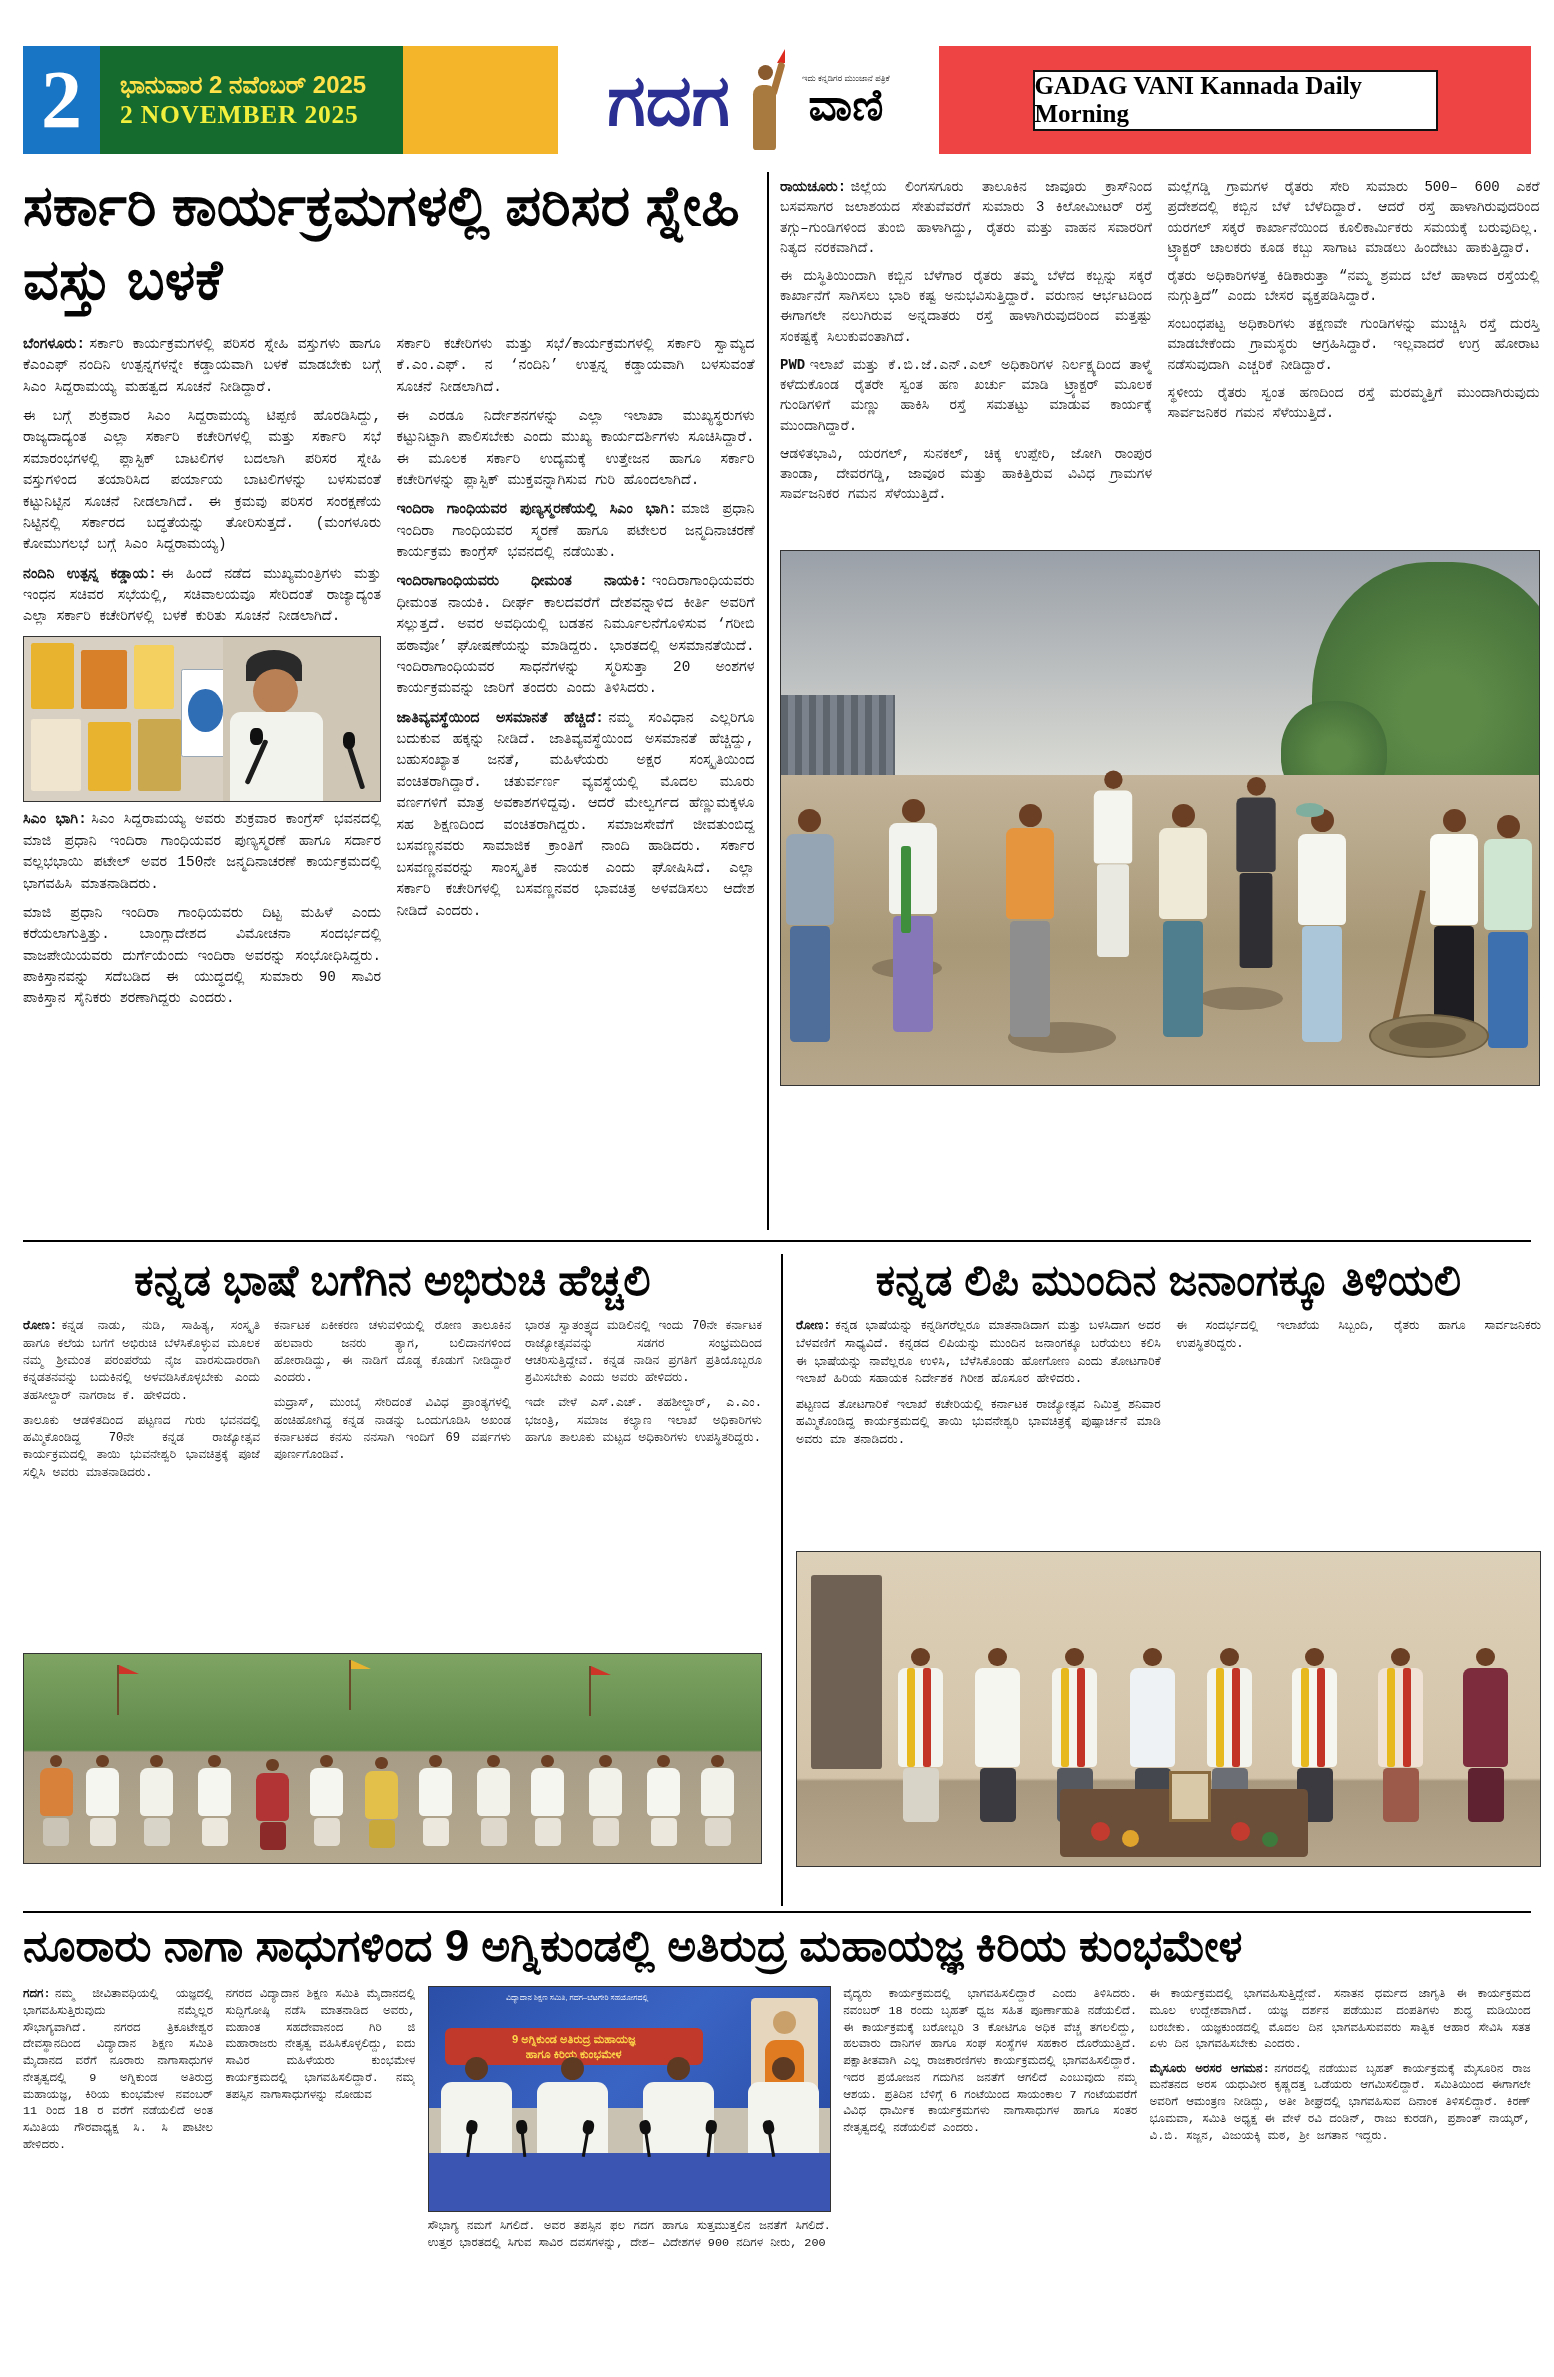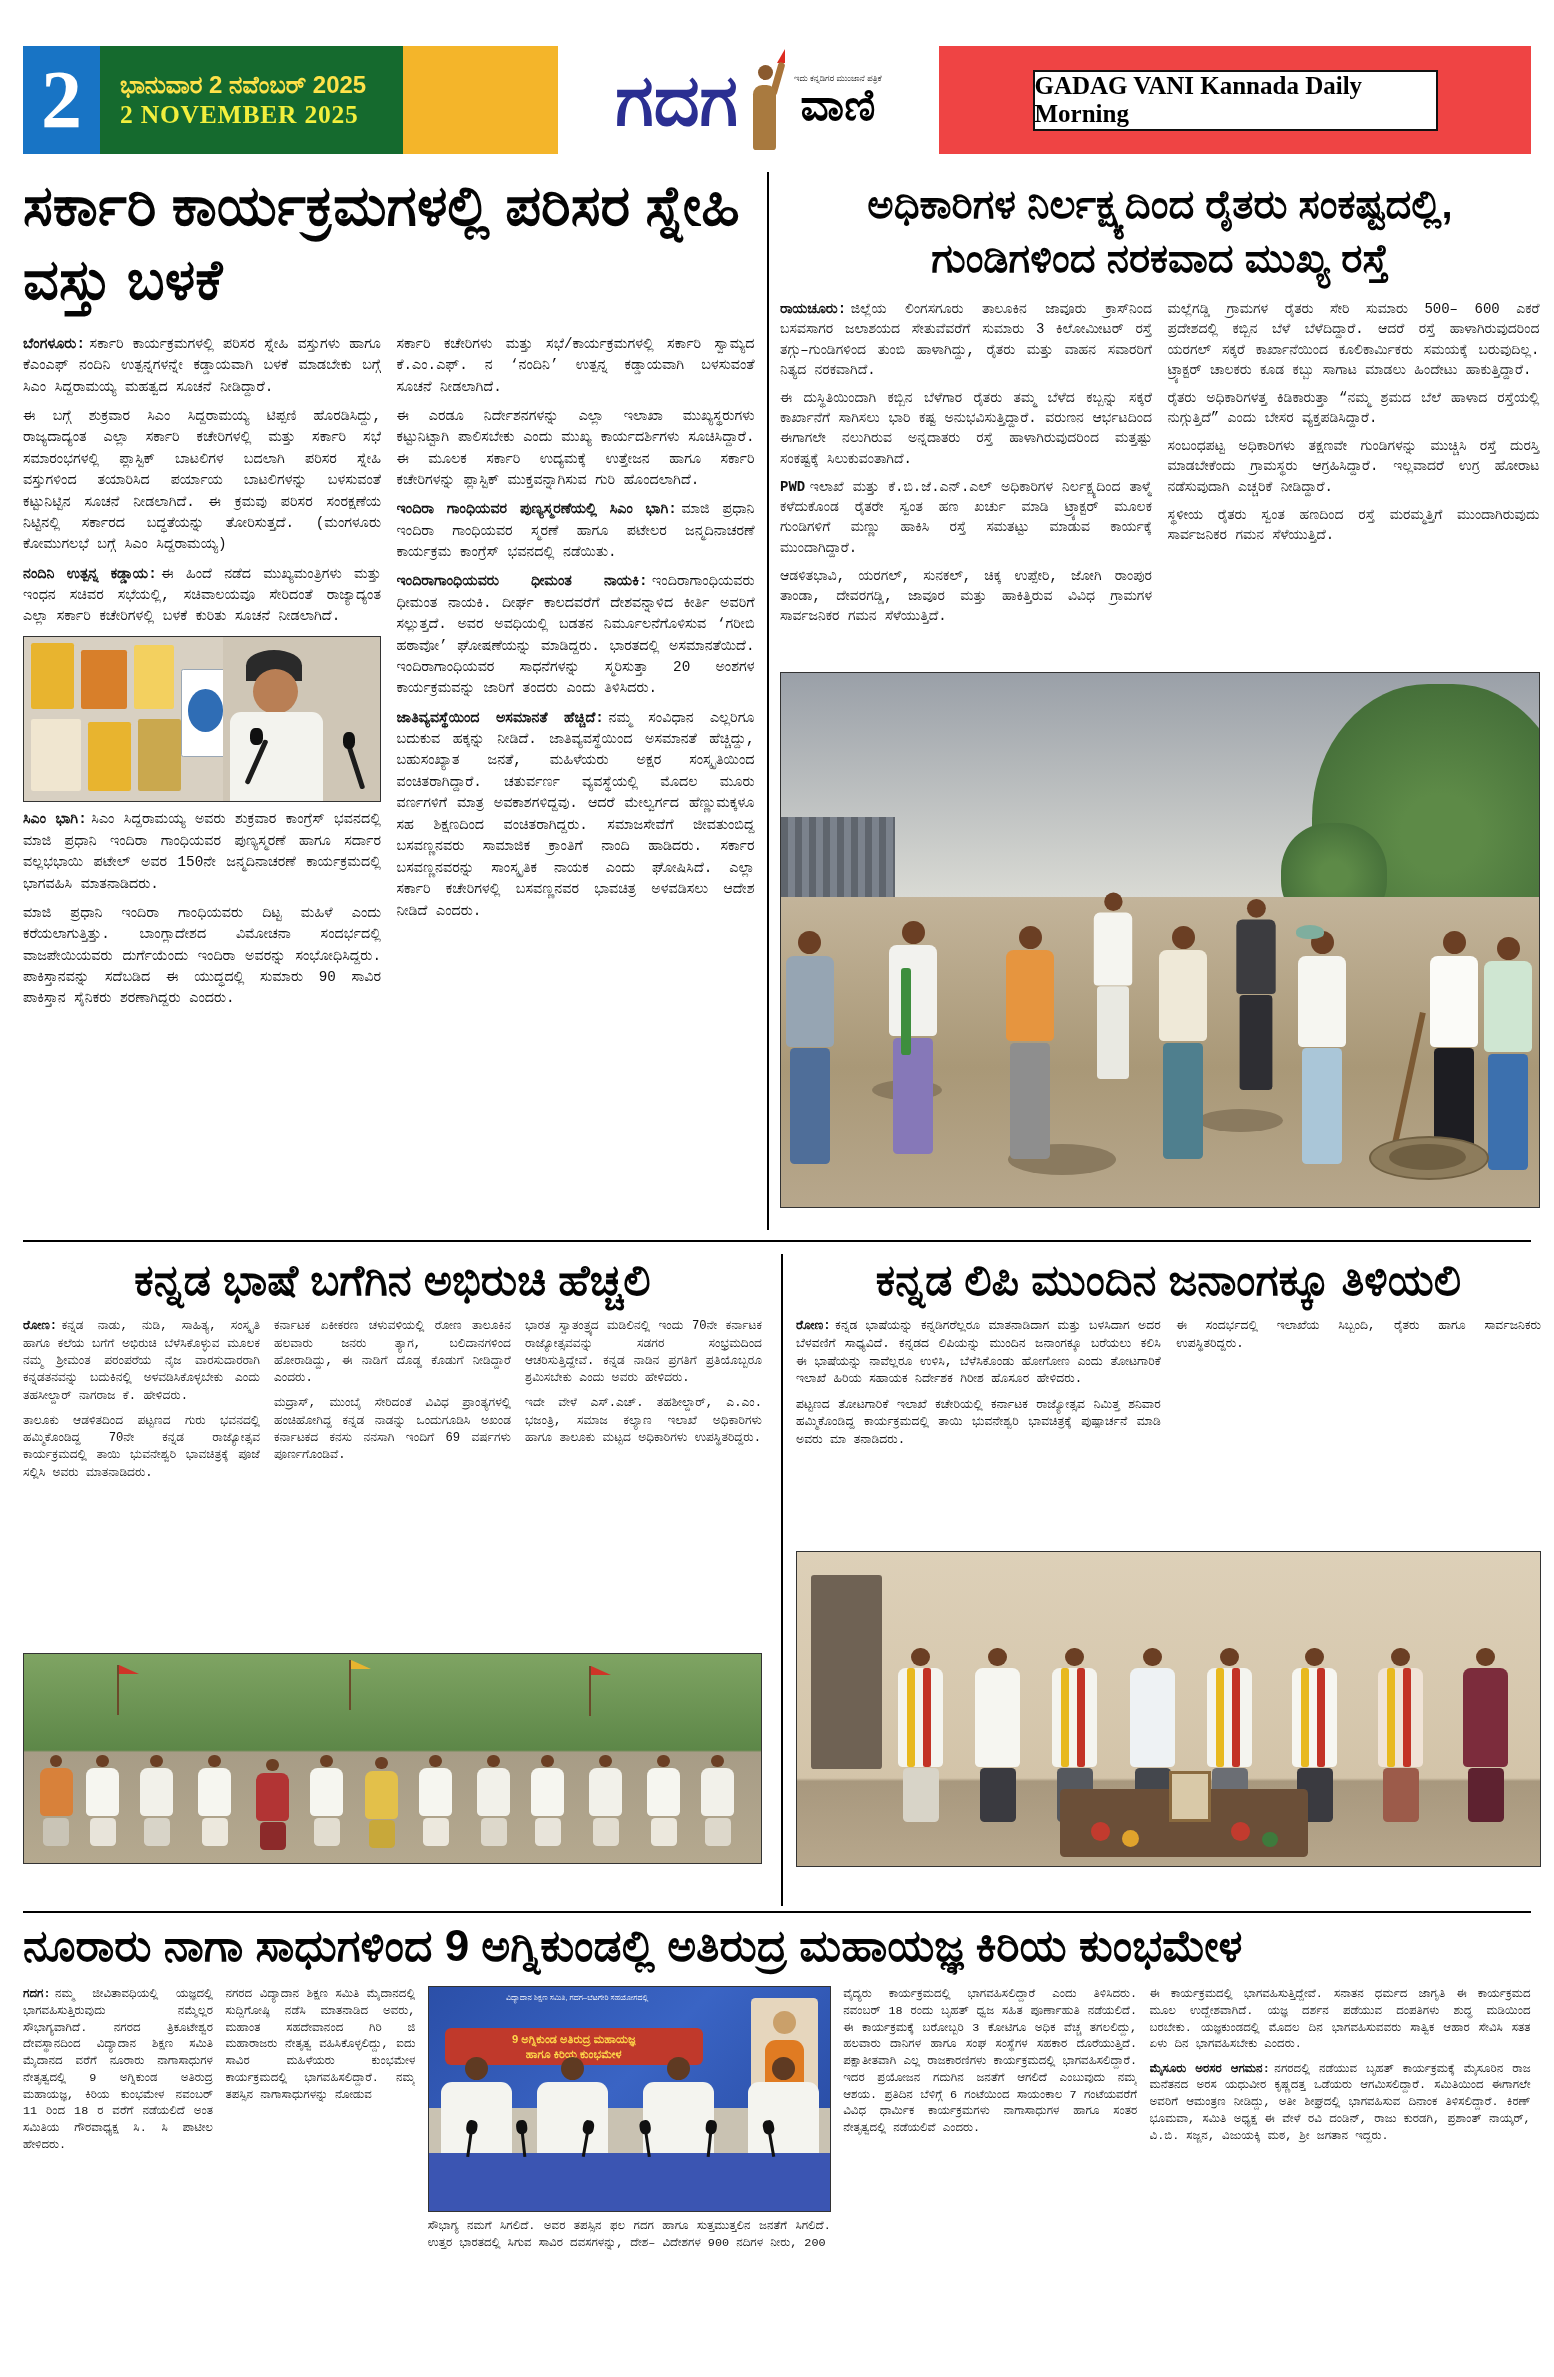--- a/index.html
+++ b/index.html
@@ -6,21 +6,21 @@
   .page{position:relative;width:1555px;height:2377px;background:#ffffff;margin:0 auto;overflow:hidden;
         font-family:"Liberation Sans", sans-serif;color:#111;}
   
   .hdr{position:absolute;left:23px;top:46px;width:1508px;height:108px;display:flex;}
   .hdr-blue{width:77px;background:#1874c5;color:#fff;display:flex;align-items:center;justify-content:center;
             font-family:"Liberation Serif",serif;font-size:82px;font-weight:bold;}
   .hdr-green{width:303px;background:#156a2e;display:flex;flex-direction:column;justify-content:center;padding-left:20px;box-sizing:border-box;}
   .hdr-green .kdate{color:#ffe24a;font-size:24px;font-weight:bold;line-height:1.25;}
   .hdr-green .edate{color:#f2ef3d;font-size:25.5px;font-weight:bold;font-family:"Liberation Serif",serif;letter-spacing:0.8px;}
   .hdr-y1{width:155px;background:#f4b52a;}
-  .hdr-logo{width:381px;background:#ffffff;display:flex;align-items:center;justify-content:center;gap:3px;}
+  .hdr-logo{width:381px;background:#ffffff;display:flex;align-items:center;justify-content:center;gap:11px;}
   .logo-gadag{font-size:71px;font-weight:800;color:#2b2f92;line-height:1;}
   .logo-vani-wrap{display:flex;flex-direction:column;align-items:center;}
   .logo-tag{font-size:8.5px;color:#111;max-width:116px;text-align:center;line-height:1.2;}
   .logo-vani{font-size:44px;font-weight:800;color:#000000;line-height:1;}
   .statue{position:relative;width:50px;height:99px;flex:0 0 auto;}
   .statue .st-body{position:absolute;bottom:0;left:12.4px;width:23px;height:65px;background:#a97a3f;border-radius:9.3px 9.3px 3.1px 3.1px;}
   .statue .st-head{position:absolute;top:14px;left:17px;width:15.5px;height:15.5px;border-radius:50%;background:#8a5a2f;}
   .statue .st-arm{position:absolute;top:11px;left:33px;width:7px;height:34px;background:#a9743a;transform:rotate(16deg);border-radius:3.1px;}
   .statue .st-flag{position:absolute;top:-1.5px;left:36px;width:0;height:0;border-left:8.5px solid transparent;border-bottom:14px solid #dd2b20;}
   .hdr-y2{flex:1;background:#ef4444;display:flex;align-items:center;justify-content:center;}
@@ -199,24 +199,20 @@
         <p class="para"><span>ಸರ್ಕಾರಿ ಕಚೇರಿಗಳು ಮತ್ತು ಸಭೆ/ಕಾರ್ಯಕ್ರಮಗಳಲ್ಲಿ ಸರ್ಕಾರಿ ಸ್ವಾಮ್ಯದ ಕೆ.ಎಂ.ಎಫ್. ನ ‘ನಂದಿನಿ’ ಉತ್ಪನ್ನ ಕಡ್ಡಾಯವಾಗಿ ಬಳಸುವಂತೆ ಸೂಚನೆ ನೀಡಲಾಗಿದೆ.</span></p>
         <p class="para"><span>ಈ ಎರಡೂ ನಿರ್ದೇಶನಗಳನ್ನು ಎಲ್ಲಾ ಇಲಾಖಾ ಮುಖ್ಯಸ್ಥರುಗಳು ಕಟ್ಟುನಿಟ್ಟಾಗಿ ಪಾಲಿಸಬೇಕು ಎಂದು ಮುಖ್ಯ ಕಾರ್ಯದರ್ಶಿಗಳು ಸೂಚಿಸಿದ್ದಾರೆ. ಈ ಮೂಲಕ ಸರ್ಕಾರಿ ಉದ್ಯಮಕ್ಕೆ ಉತ್ತೇಜನ ಹಾಗೂ ಸರ್ಕಾರಿ ಕಚೇರಿಗಳನ್ನು ಪ್ಲಾಸ್ಟಿಕ್ ಮುಕ್ತವನ್ನಾಗಿಸುವ ಗುರಿ ಹೊಂದಲಾಗಿದೆ.</span></p>
         <p class="para"><span class="lead">ಇಂದಿರಾ ಗಾಂಧಿಯವರ ಪುಣ್ಯಸ್ಮರಣೆಯಲ್ಲಿ ಸಿಎಂ ಭಾಗಿ:</span><span>ಮಾಜಿ ಪ್ರಧಾನಿ ಇಂದಿರಾ ಗಾಂಧಿಯವರ ಸ್ಮರಣೆ ಹಾಗೂ ಪಟೇಲರ ಜನ್ಮದಿನಾಚರಣೆ ಕಾರ್ಯಕ್ರಮ ಕಾಂಗ್ರೆಸ್ ಭವನದಲ್ಲಿ ನಡೆಯಿತು.</span></p>
         <p class="para"><span class="lead">ಇಂದಿರಾಗಾಂಧಿಯವರು ಧೀಮಂತ ನಾಯಕಿ:</span><span>ಇಂದಿರಾಗಾಂಧಿಯವರು ಧೀಮಂತ ನಾಯಕಿ. ದೀರ್ಘ ಕಾಲದವರೆಗೆ ದೇಶವನ್ನಾಳಿದ ಕೀರ್ತಿ ಅವರಿಗೆ ಸಲ್ಲುತ್ತದೆ. ಅವರ ಅವಧಿಯಲ್ಲಿ ಬಡತನ ನಿರ್ಮೂಲನೆಗೊಳಿಸುವ ‘ಗರೀಬಿ ಹಠಾವೋ’ ಘೋಷಣೆಯನ್ನು ಮಾಡಿದ್ದರು. ಭಾರತದಲ್ಲಿ ಅಸಮಾನತೆಯಿದೆ. ಇಂದಿರಾಗಾಂಧಿಯವರ ಸಾಧನೆಗಳನ್ನು ಸ್ಮರಿಸುತ್ತಾ 20 ಅಂಶಗಳ ಕಾರ್ಯಕ್ರಮವನ್ನು ಜಾರಿಗೆ ತಂದರು ಎಂದು ತಿಳಿಸಿದರು.</span></p>
         <p class="para"><span class="lead">ಜಾತಿವ್ಯವಸ್ಥೆಯಿಂದ ಅಸಮಾನತೆ ಹೆಚ್ಚಿದೆ:</span><span>ನಮ್ಮ ಸಂವಿಧಾನ ಎಲ್ಲರಿಗೂ ಬದುಕುವ ಹಕ್ಕನ್ನು ನೀಡಿದೆ. ಜಾತಿವ್ಯವಸ್ಥೆಯಿಂದ ಅಸಮಾನತೆ ಹೆಚ್ಚಿದ್ದು, ಬಹುಸಂಖ್ಯಾತ ಜನತೆ, ಮಹಿಳೆಯರು ಅಕ್ಷರ ಸಂಸ್ಕೃತಿಯಿಂದ ವಂಚಿತರಾಗಿದ್ದಾರೆ. ಚತುರ್ವರ್ಣ ವ್ಯವಸ್ಥೆಯಲ್ಲಿ ಮೊದಲ ಮೂರು ವರ್ಣಗಳಿಗೆ ಮಾತ್ರ ಅವಕಾಶಗಳಿದ್ದವು. ಆದರೆ ಮೇಲ್ವರ್ಗದ ಹೆಣ್ಣುಮಕ್ಕಳೂ ಸಹ ಶಿಕ್ಷಣದಿಂದ ವಂಚಿತರಾಗಿದ್ದರು. ಸಮಾಜಸೇವೆಗೆ ಜೀವತುಂಬಿದ್ದ ಬಸವಣ್ಣನವರು ಸಾಮಾಜಿಕ ಕ್ರಾಂತಿಗೆ ನಾಂದಿ ಹಾಡಿದರು. ಸರ್ಕಾರ ಬಸವಣ್ಣನವರನ್ನು ಸಾಂಸ್ಕೃತಿಕ ನಾಯಕ ಎಂದು ಘೋಷಿಸಿದೆ. ಎಲ್ಲಾ ಸರ್ಕಾರಿ ಕಚೇರಿಗಳಲ್ಲಿ ಬಸವಣ್ಣನವರ ಭಾವಚಿತ್ರ ಅಳವಡಿಸಲು ಆದೇಶ ನೀಡಿದೆ ಎಂದರು.</span></p>
       </div>
     </div>
   </div>
 
   <div class="art-road">
-    <div class="headline">
-      <div>ಅಧಿಕಾರಿಗಳ ನಿರ್ಲಕ್ಷ್ಯದಿಂದ ರೈತರು ಸಂಕಷ್ಟದಲ್ಲಿ,</div>
-      <div>ಗುಂಡಿಗಳಿಂದ ನರಕವಾದ ಮುಖ್ಯ ರಸ್ತೆ</div>
-    </div>
     <div class="cols">
       <div class="col">
         <p class="para"><span class="lead">ರಾಯಚೂರು:</span><span>ಜಿಲ್ಲೆಯ ಲಿಂಗಸಗೂರು ತಾಲೂಕಿನ ಜಾವೂರು ಕ್ರಾಸ್‌ನಿಂದ ಬಸವಸಾಗರ ಜಲಾಶಯದ ಸೇತುವೆವರೆಗೆ ಸುಮಾರು 3 ಕಿಲೋಮೀಟರ್ ರಸ್ತೆ ತಗ್ಗು–ಗುಂಡಿಗಳಿಂದ ತುಂಬಿ ಹಾಳಾಗಿದ್ದು, ರೈತರು ಮತ್ತು ವಾಹನ ಸವಾರರಿಗೆ ನಿತ್ಯದ ನರಕವಾಗಿದೆ.</span></p>
         <p class="para"><span>ಈ ದುಸ್ಥಿತಿಯಿಂದಾಗಿ ಕಬ್ಬಿನ ಬೆಳೆಗಾರ ರೈತರು ತಮ್ಮ ಬೆಳೆದ ಕಬ್ಬನ್ನು ಸಕ್ಕರೆ ಕಾರ್ಖಾನೆಗೆ ಸಾಗಿಸಲು ಭಾರಿ ಕಷ್ಟ ಅನುಭವಿಸುತ್ತಿದ್ದಾರೆ. ವರುಣನ ಆರ್ಭಟದಿಂದ ಈಗಾಗಲೇ ನಲುಗಿರುವ ಅನ್ನದಾತರು ರಸ್ತೆ ಹಾಳಾಗಿರುವುದರಿಂದ ಮತ್ತಷ್ಟು ಸಂಕಷ್ಟಕ್ಕೆ ಸಿಲುಕುವಂತಾಗಿದೆ.</span></p>
         <p class="para"><span class="lead">PWD</span><span>ಇಲಾಖೆ ಮತ್ತು ಕೆ.ಬಿ.ಜೆ.ಎನ್.ಎಲ್ ಅಧಿಕಾರಿಗಳ ನಿರ್ಲಕ್ಷ್ಯದಿಂದ ತಾಳ್ಮೆ ಕಳೆದುಕೊಂಡ ರೈತರೇ ಸ್ವಂತ ಹಣ ಖರ್ಚು ಮಾಡಿ ಟ್ರ್ಯಾಕ್ಟರ್ ಮೂಲಕ ಗುಂಡಿಗಳಿಗೆ ಮಣ್ಣು ಹಾಕಿಸಿ ರಸ್ತೆ ಸಮತಟ್ಟು ಮಾಡುವ ಕಾರ್ಯಕ್ಕೆ ಮುಂದಾಗಿದ್ದಾರೆ.</span></p>
         <p class="para"><span>ಆಡಳಿತಭಾವಿ, ಯರಗಲ್, ಸುನಕಲ್, ಚಿಕ್ಕ ಉಪ್ಪೇರಿ, ಜೋಗಿ ರಾಂಪುರ ತಾಂಡಾ, ದೇವರಗಡ್ಡಿ, ಜಾವೂರ ಮತ್ತು ಹಾಕಿತ್ತಿರುವ ವಿವಿಧ ಗ್ರಾಮಗಳ ಸಾರ್ವಜನಿಕರ ಗಮನ ಸೆಳೆಯುತ್ತಿದೆ.</span></p>
       </div>
       <div class="col">
         <p class="para"><span>ಮಲ್ಲೆಗಡ್ಡಿ ಗ್ರಾಮಗಳ ರೈತರು ಸೇರಿ ಸುಮಾರು 500– 600 ಎಕರೆ ಪ್ರದೇಶದಲ್ಲಿ ಕಬ್ಬಿನ ಬೆಳೆ ಬೆಳೆದಿದ್ದಾರೆ. ಆದರೆ ರಸ್ತೆ ಹಾಳಾಗಿರುವುದರಿಂದ ಯರಗಲ್ ಸಕ್ಕರೆ ಕಾರ್ಖಾನೆಯಿಂದ ಕೂಲಿಕಾರ್ಮಿಕರು ಸಮಯಕ್ಕೆ ಬರುವುದಿಲ್ಲ. ಟ್ರ್ಯಾಕ್ಟರ್ ಚಾಲಕರು ಕೂಡ ಕಬ್ಬು ಸಾಗಾಟ ಮಾಡಲು ಹಿಂದೇಟು ಹಾಕುತ್ತಿದ್ದಾರೆ.</span></p>
         <p class="para"><span>ರೈತರು ಅಧಿಕಾರಿಗಳತ್ತ ಕಿಡಿಕಾರುತ್ತಾ “ನಮ್ಮ ಶ್ರಮದ ಬೆಲೆ ಹಾಳಾದ ರಸ್ತೆಯಲ್ಲಿ ನುಗ್ಗುತ್ತಿದೆ” ಎಂದು ಬೇಸರ ವ್ಯಕ್ತಪಡಿಸಿದ್ದಾರೆ.</span></p>

